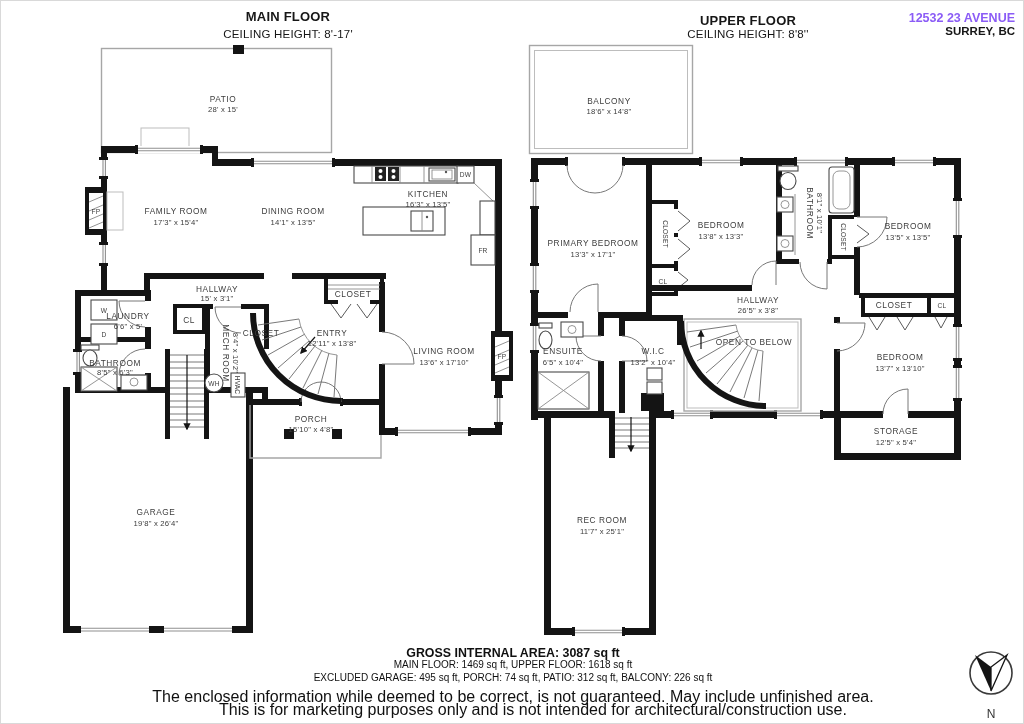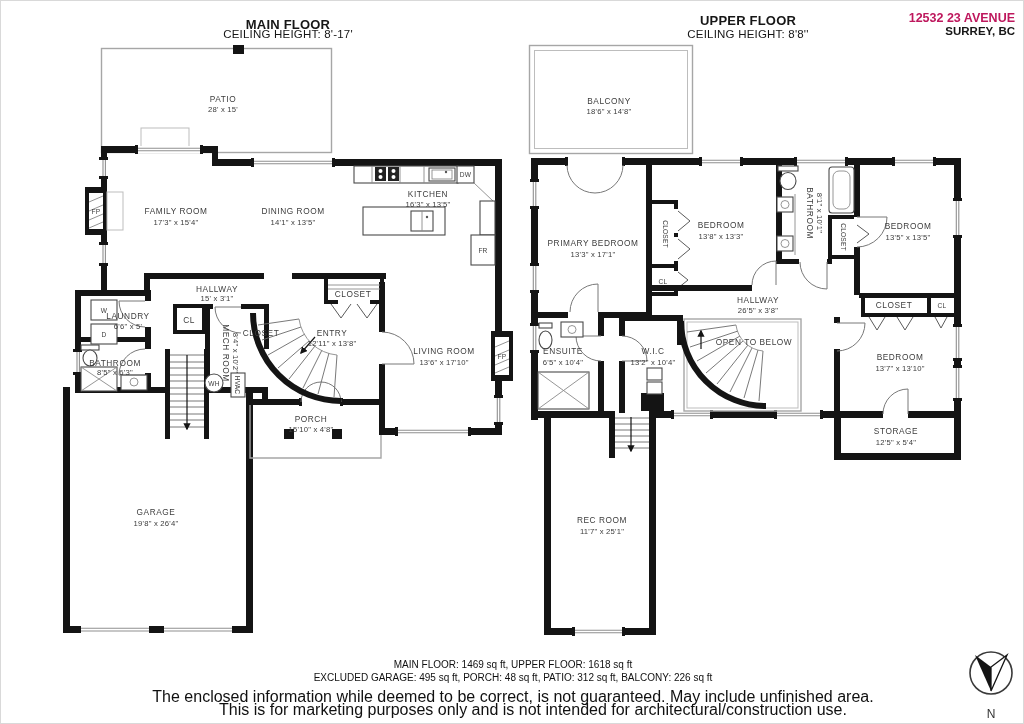--- a/index.html
+++ b/index.html
@@ -2,21 +2,21 @@
 <html><head>
 <meta charset="utf-8">
 <style>
   html,body{margin:0;padding:0;background:#fff;}
   #canvas{position:relative;width:1022px;height:722px;background:#fff;border:1px solid #d9d9d9;
           font-family:"Liberation Sans",sans-serif;overflow:hidden;}
   .abs{position:absolute;}
   .ctr{transform:translateX(-50%);text-align:center;white-space:nowrap;}
   .h1{font-weight:bold;font-size:13px;color:#161616;letter-spacing:.2px;}
   .h2{font-size:11.5px;color:#161616;letter-spacing:.2px;}
-  .addr1{font-weight:bold;font-size:12.5px;color:#be185d;text-align:right;}
+  .addr1{font-weight:bold;font-size:12.5px;color:#8b5cf6;text-align:right;}
   .addr2{font-weight:bold;font-size:11.5px;color:#161616;text-align:center;}
   .f1{font-weight:bold;font-size:12.4px;color:#101010;}
   .f2{font-size:10px;color:#101010;}
   .f3{font-size:16px;color:#101010;}
   svg{position:absolute;left:0;top:0;}
   .w{fill:#141414;}
   .wf{fill:#ffffff;}
   .wl{stroke:#8f8f8f;stroke-width:1.1;}
   .deck{fill:none;stroke:#a6a6a6;stroke-width:1.4;}
   .deck2{fill:none;stroke:#bdbdbd;stroke-width:1;}
@@ -32,21 +32,21 @@
   .rn{font-family:"Liberation Sans",sans-serif;font-size:8.3px;fill:#3c3c3c;text-anchor:middle;letter-spacing:.55px;}
   .rd{font-family:"Liberation Sans",sans-serif;font-size:7.7px;fill:#3c3c3c;text-anchor:middle;letter-spacing:.2px;}
   .tn{font-family:"Liberation Sans",sans-serif;font-size:6.6px;fill:#3c3c3c;text-anchor:middle;letter-spacing:.2px;}
   .nv{font-family:"Liberation Sans",sans-serif;font-size:12px;fill:#333;text-anchor:middle;}
 </style>
 </head>
 <body>
 
 <div id="canvas">
 
-  <div class="abs ctr h1" style="left:287px;top:16px;">MAIN FLOOR</div>
+  <div class="abs ctr h1" style="left:287px;top:8px;">MAIN FLOOR</div>
   <div class="abs ctr h2" style="left:287px;top:27px;">CEILING HEIGHT: 8'-17'</div>
   <div class="abs ctr h1" style="left:747px;top:12px;">UPPER FLOOR</div>
   <div class="abs ctr h2" style="left:747px;top:27px;">CEILING HEIGHT: 8'8''</div>
   <div class="abs addr1" style="right:8px;top:10px;">12532 23 AVENUE</div>
   <div class="abs addr2" style="right:8px;top:24px;">SURREY, BC</div>
 
   <svg width="1022" height="722" viewBox="0 0 1022 722">
     <defs>
       <marker id="ah" viewBox="0 0 10 10" refX="8" refY="5" markerWidth="6" markerHeight="6" orient="auto">
         <path d="M0,0 L10,5 L0,10 z" fill="#141414"></path>
@@ -605,18 +605,19 @@
     </g>
 
     <g>
       <circle cx="990" cy="672" r="21" fill="none" stroke="#3a3a3a" stroke-width="1.6"></circle>
       <path d="M 990,690 L 974,654 L 990,666 Z" fill="#141414"></path>
       <path d="M 990,690 L 990,666 L 1006,654 Z" fill="#fff" stroke="#141414" stroke-width="1.3"></path>
       <text class="nv" x="990" y="717">N</text>
     </g>
   </svg>
 
+  <div class="abs ctr f1" style="left:512px;top:645px;">GROSS INTERNAL AREA: 3087 sq ft</div>
   <div class="abs ctr f2" style="left:512px;top:658px;">MAIN FLOOR: 1469 sq ft, UPPER FLOOR: 1618 sq ft</div>
-  <div class="abs ctr f2" style="left:512px;top:671px;">EXCLUDED GARAGE: 495 sq ft, PORCH: 48 sq ft, PATIO: 312 sq ft, BALCONY: 226 sq ft</div>
+  <div class="abs ctr f2" style="left:512px;top:671px;">EXCLUDED GARAGE: 495 sq ft, PORCH: 74 sq ft, PATIO: 312 sq ft, BALCONY: 226 sq ft</div>
   <div class="abs ctr f3" style="left:512px;top:687px;">The enclosed information while deemed to be correct, is not guaranteed. May include unfinished area.</div>
   <div class="abs ctr f3" style="left:512px;top:700px;margin-left:20px;">This is for marketing purposes only and is not intended for architectural/construction use.</div>
 
 </div>
 
 </body></html>

